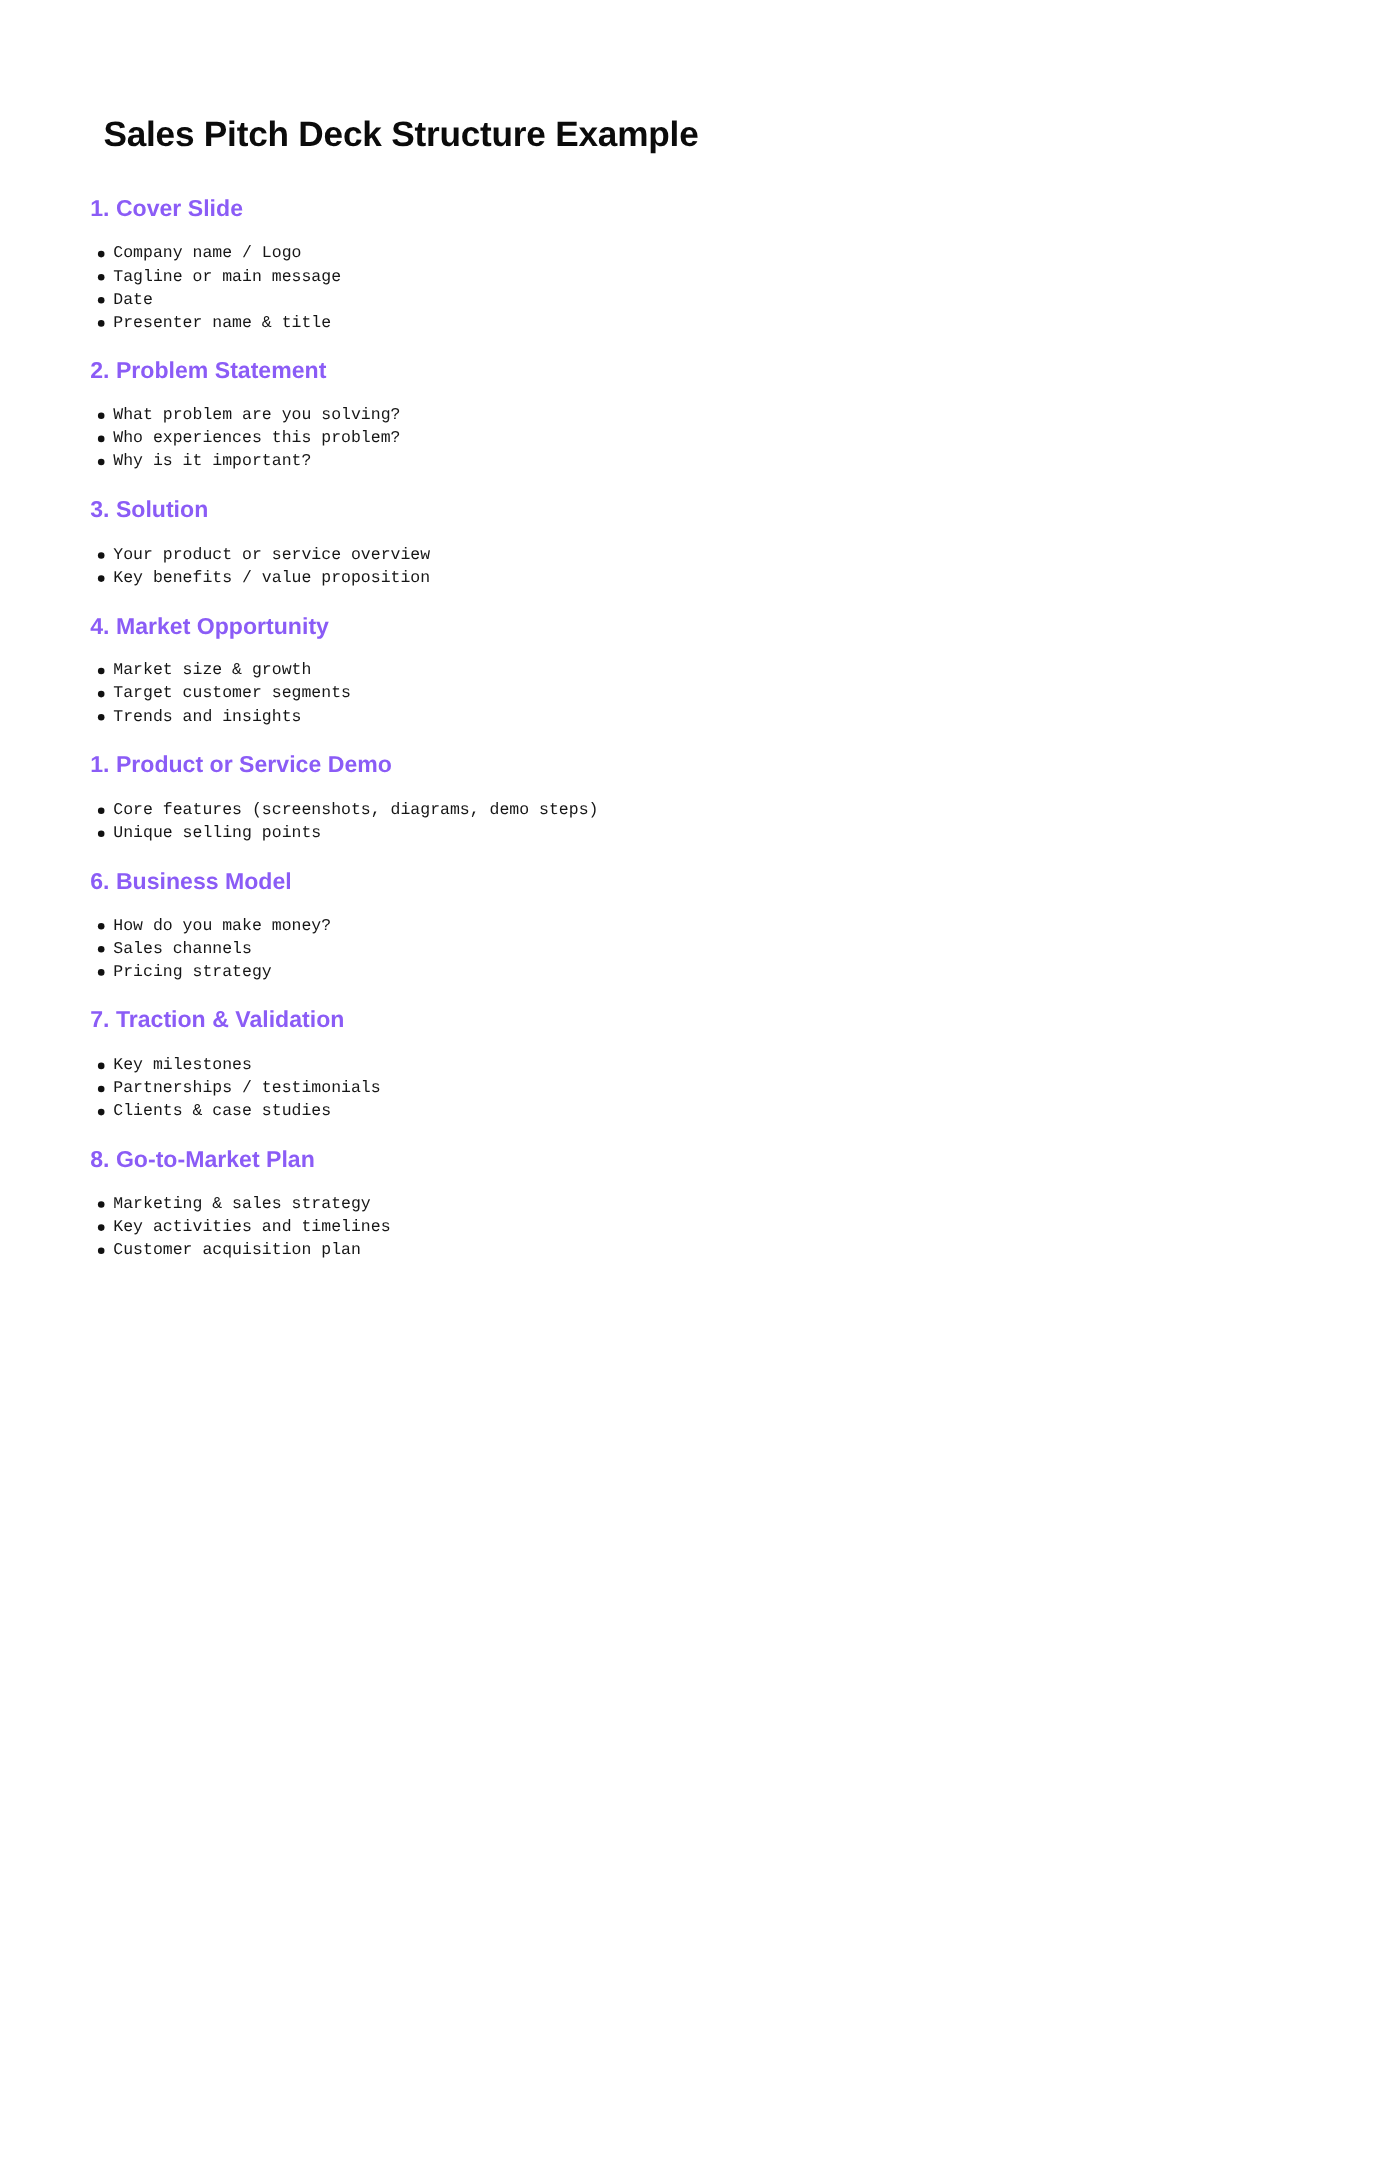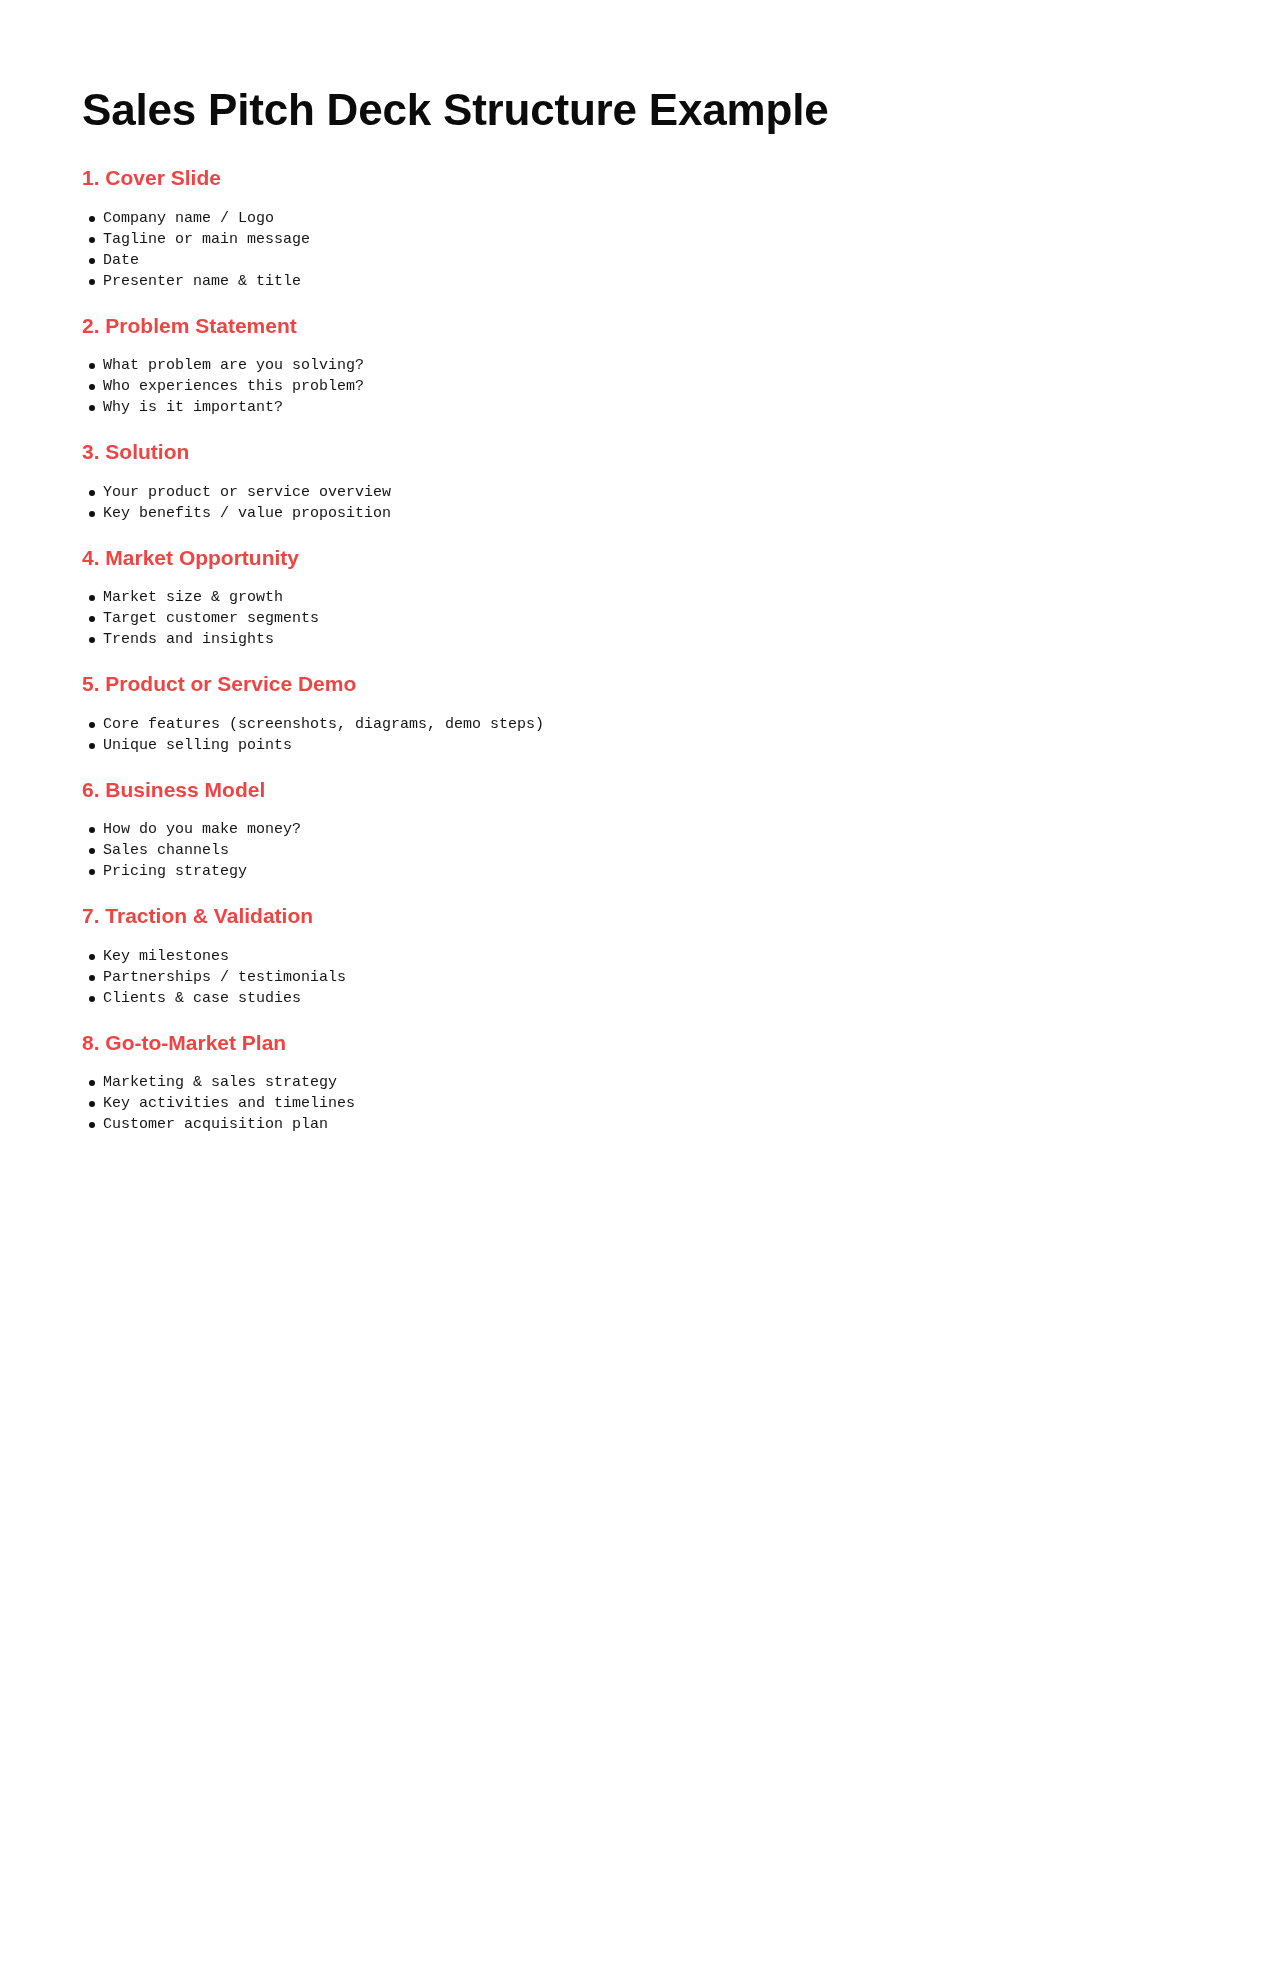--- a/index.html
+++ b/index.html
@@ -6,34 +6,34 @@
   body {
     width: 1263px;
     min-height: 1975px;
     font-family: "Liberation Sans", "DejaVu Sans", sans-serif;
     color: #111111;
     box-sizing: border-box;
     padding-left: 82px;
     padding-top: 88px;
   }
   h1 {
-    margin: 0;
-    font-size: 44px;
+    margin: 12px;
+    font-size: 32px;
     line-height: 44px;
     font-weight: 700;
     letter-spacing: -0.2px;
     color: #0b0b0b;
   }
   .section { margin: 0; }
   .section h2 {
     margin: 0;
     font-size: 21px;
     line-height: 26px;
     font-weight: 700;
-    color: #ef4444;
+    color: #8b5cf6;
   }
   .sections { margin-top: 33px; }
   .section + .section { margin-top: 21px; }
   .section ul {
     margin: 16.5px 0 0 0;
     padding: 0 0 0 21px;
     list-style: none;
     font-family: Liberation Mono, monospace;
   }
   .section li {
@@ -89,21 +89,21 @@
   <div class="section">
     <h2>4. Market Opportunity</h2>
     <ul>
       <li><span class="bullet"></span><span>Market size &amp; growth</span></li>
       <li><span class="bullet"></span><span>Target customer segments</span></li>
       <li><span class="bullet"></span><span>Trends and insights</span></li>
     </ul>
   </div>
 
   <div class="section">
-    <h2>5. Product or Service Demo</h2>
+    <h2>1. Product or Service Demo</h2>
     <ul>
       <li><span class="bullet"></span><span>Core features (screenshots, diagrams, demo steps)</span></li>
       <li><span class="bullet"></span><span>Unique selling points</span></li>
     </ul>
   </div>
 
   <div class="section">
     <h2>6. Business Model</h2>
     <ul>
       <li><span class="bullet"></span><span>How do you make money?</span></li>

